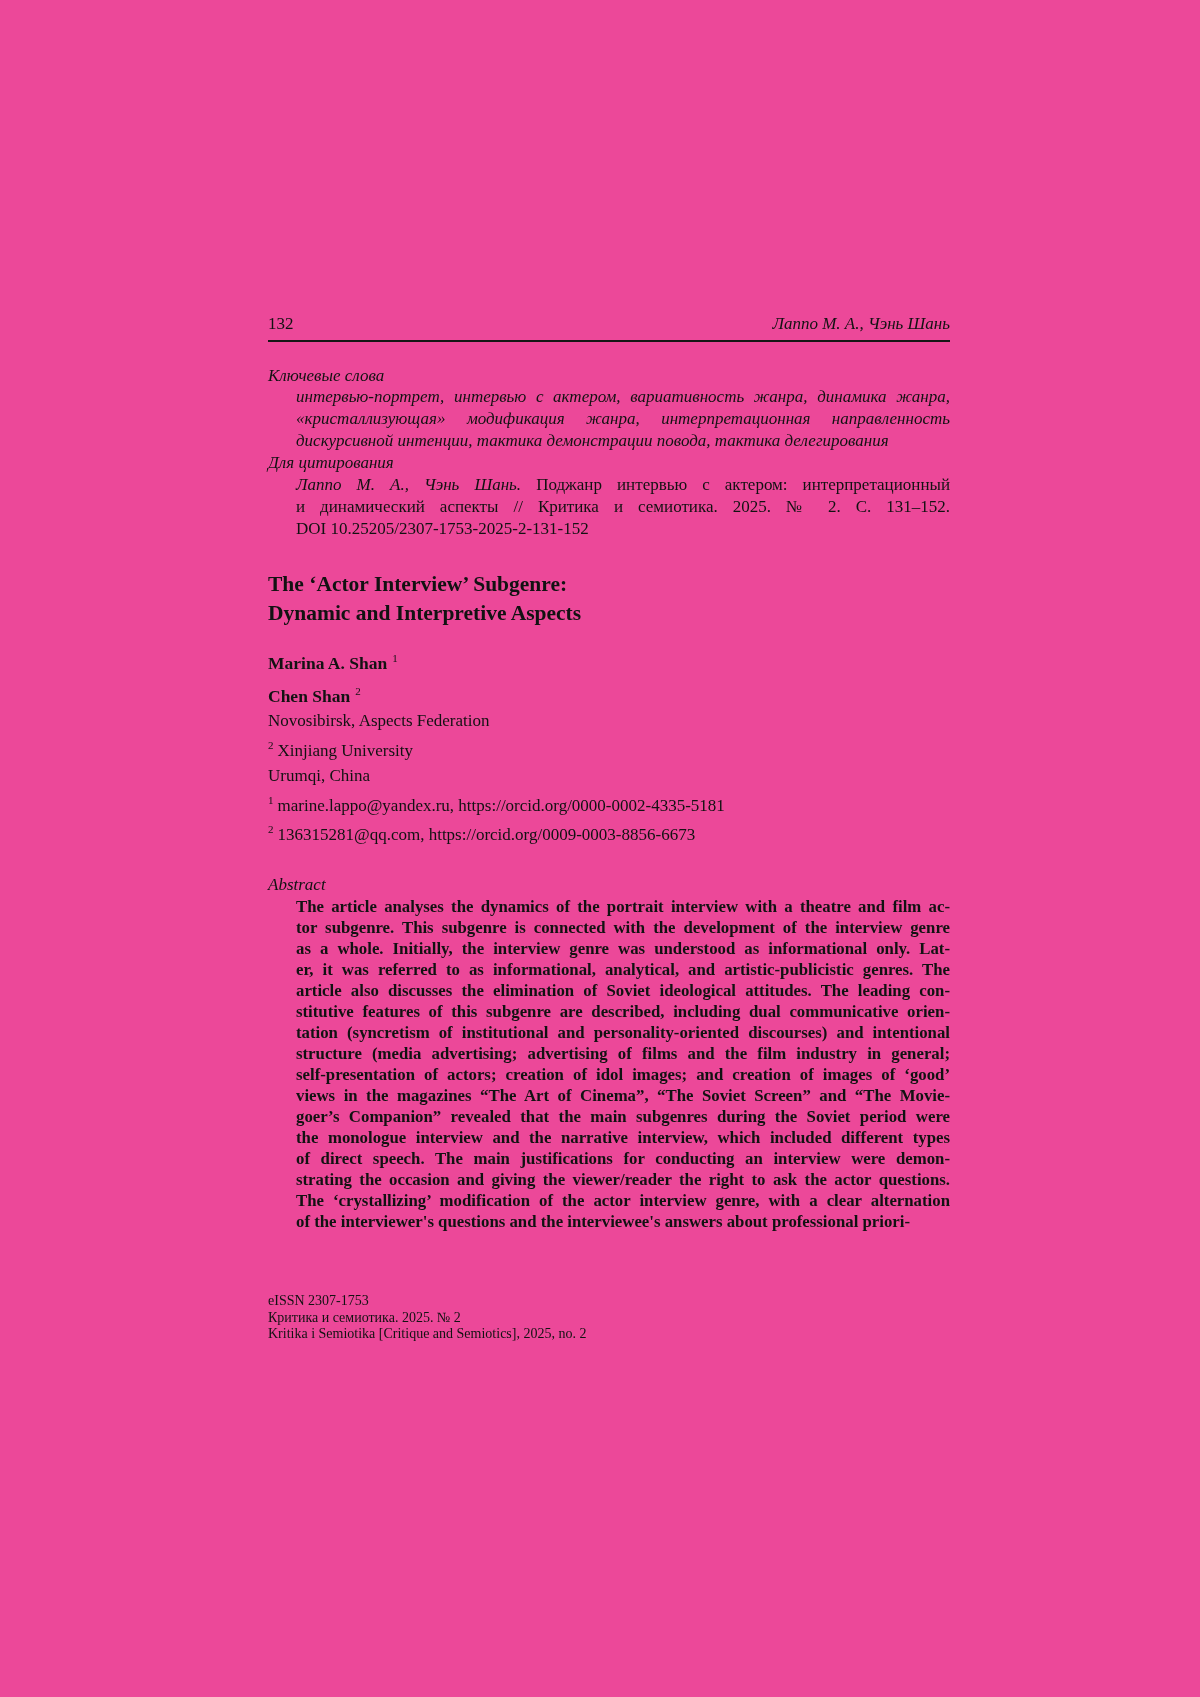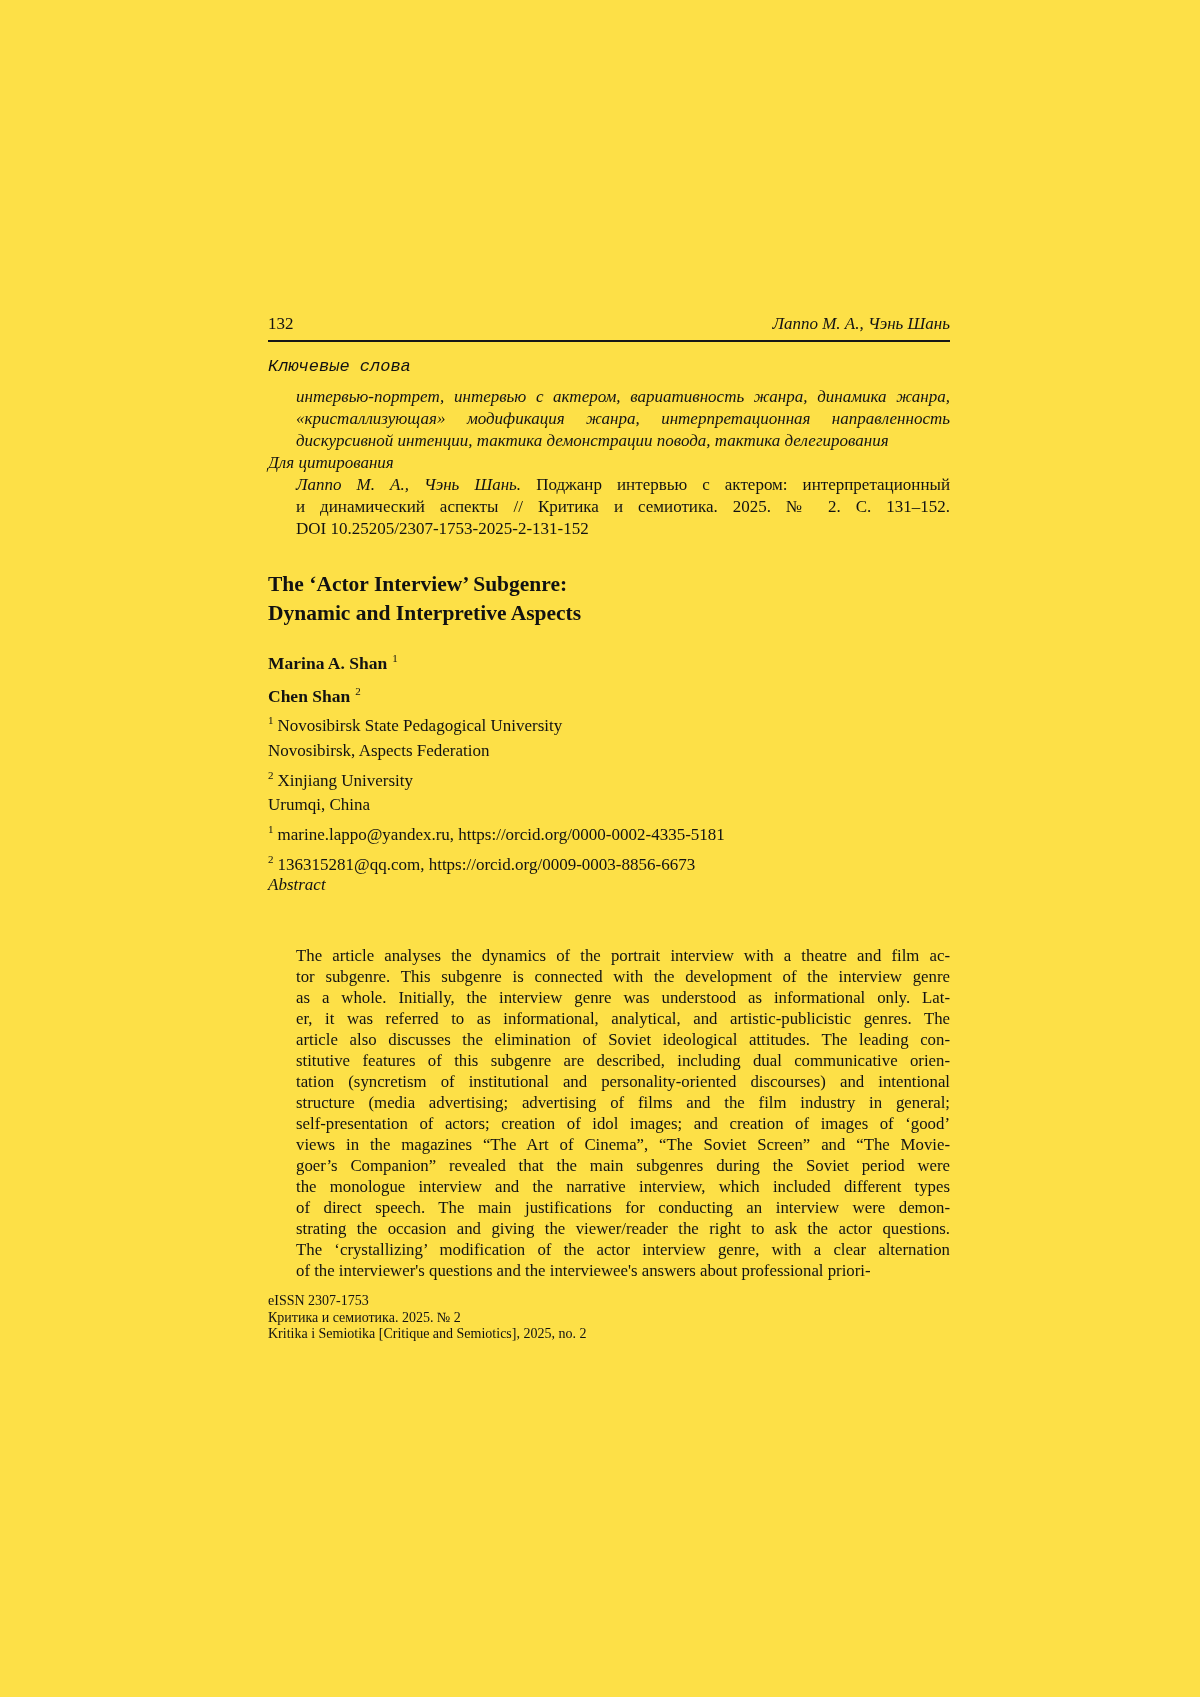--- a/index.html
+++ b/index.html
@@ -1,17 +1,17 @@
 <!DOCTYPE html>
 <html><head>
 <meta charset="utf-8">
 <style>
   html,body { margin:0; padding:0; background:#ffffff; }
   .page {
-    position:relative; width:1200px; height:1697px; background:#fde047;
+    position:relative; width:1200px; height:1697px; background:#ec4899;
     font-family:"Liberation Serif", serif; color:#121212;
     -webkit-font-smoothing:antialiased;
   }
   .abs { position:absolute; }
   .col { left:268px; width:682px; }
   .indent { left:296px; width:654px; }
   .it { font-style:italic; }
   .body-txt { font-size:17px; line-height:22px; }
   .jl { text-align:justify; text-align-last:justify; }
   .header-row { display:flex; justify-content:space-between; font-size:17px; }
@@ -29,21 +29,21 @@
 <body>
 
 <div class="page">
 
   <div class="abs col header-row" style="top:314px;">
     <span>132</span>
     <span class="it">Лаппо М. А., Чэнь Шань</span>
   </div>
   <div class="abs col rule" style="top:340px;"></div>
 
-  <div class="abs col body-txt it" style="top:356px;font-family:Liberation Mono, monospace;">Ключевые слова</div>
+  <div class="abs col body-txt it" style="top:365px;">Ключевые слова</div>
   <div class="abs indent body-txt" style="top:386px;font-style:italic;">
     <div class="jl">интервью-портрет, интервью с актером, вариативность жанра, динамика жанра,</div>
     <div class="jl">«кристаллизующая» модификация жанра, интерпретационная направленность</div>
     <div>дискурсивной интенции, тактика демонстрации повода, тактика делегирования</div>
   </div>
 
   <div class="abs col body-txt it" style="top:452px;">Для цитирования</div>
   <div class="abs indent body-txt" style="top:474px;">
     <div class="jl"><i>Лаппо М. А., Чэнь Шань.</i><span> Поджанр интервью с актером: интерпретационный</span></div>
     <div class="jl">и динамический аспекты // Критика и семиотика. 2025. № 2. С. 131–152.</div>
@@ -54,30 +54,29 @@
     <div>The ‘Actor Interview’ Subgenre:</div>
     <div>Dynamic and Interpretive Aspects</div>
   </div>
 
   <div class="abs col authors-txt" style="top:644px;">
     <div><b>Marina A. Shan</b><sup>1</sup></div>
     <div><b>Chen Shan</b><sup>2</sup></div>
   </div>
 
   <div class="abs col" style="top:708px;">
-    <div class="affil-line"><sup>1</sup><span>Novosibirsk State Pedagogical University</span></div>
     <div class="affil-line"><span>Novosibirsk, Aspects Federation</span></div>
     <div class="affil-line"><sup>2</sup><span>Xinjiang University</span></div>
     <div class="affil-line"><span>Urumqi, China</span></div>
     <div class="affil-line"><sup>1</sup><span>marine.lappo@yandex.ru, https://orcid.org/0000-0002-4335-5181</span></div>
     <div class="affil-line"><sup>2</sup><span>136315281@qq.com, https://orcid.org/0009-0003-8856-6673</span></div>
   </div>
 
   <div class="abs col body-txt it" style="top:874px;">Abstract</div>
-  <div class="abs indent abstract-body" style="top:945px;">
+  <div class="abs indent abstract-body" style="top:896px;font-weight:bold;">
     <div class="jl">The article analyses the dynamics of the portrait interview with a theatre and film ac-</div>
     <div class="jl">tor subgenre. This subgenre is connected with the development of the interview genre</div>
     <div class="jl">as a whole.  Initially, the interview genre was understood as informational only. Lat-</div>
     <div class="jl">er, it was referred to as informational, analytical, and artistic-publicistic genres. The</div>
     <div class="jl">article also discusses the elimination of Soviet ideological attitudes. The leading con-</div>
     <div class="jl">stitutive features of this subgenre are described, including dual communicative orien-</div>
     <div class="jl">tation (syncretism of institutional and personality-oriented discourses) and intentional</div>
     <div class="jl">structure (media advertising; advertising of films and the film industry in general;</div>
     <div class="jl">self-presentation of actors; creation of idol images; and creation of images of ‘good’</div>
     <div class="jl">views in the magazines “The Art of Cinema”, “The Soviet Screen” and “The Movie-</div>

